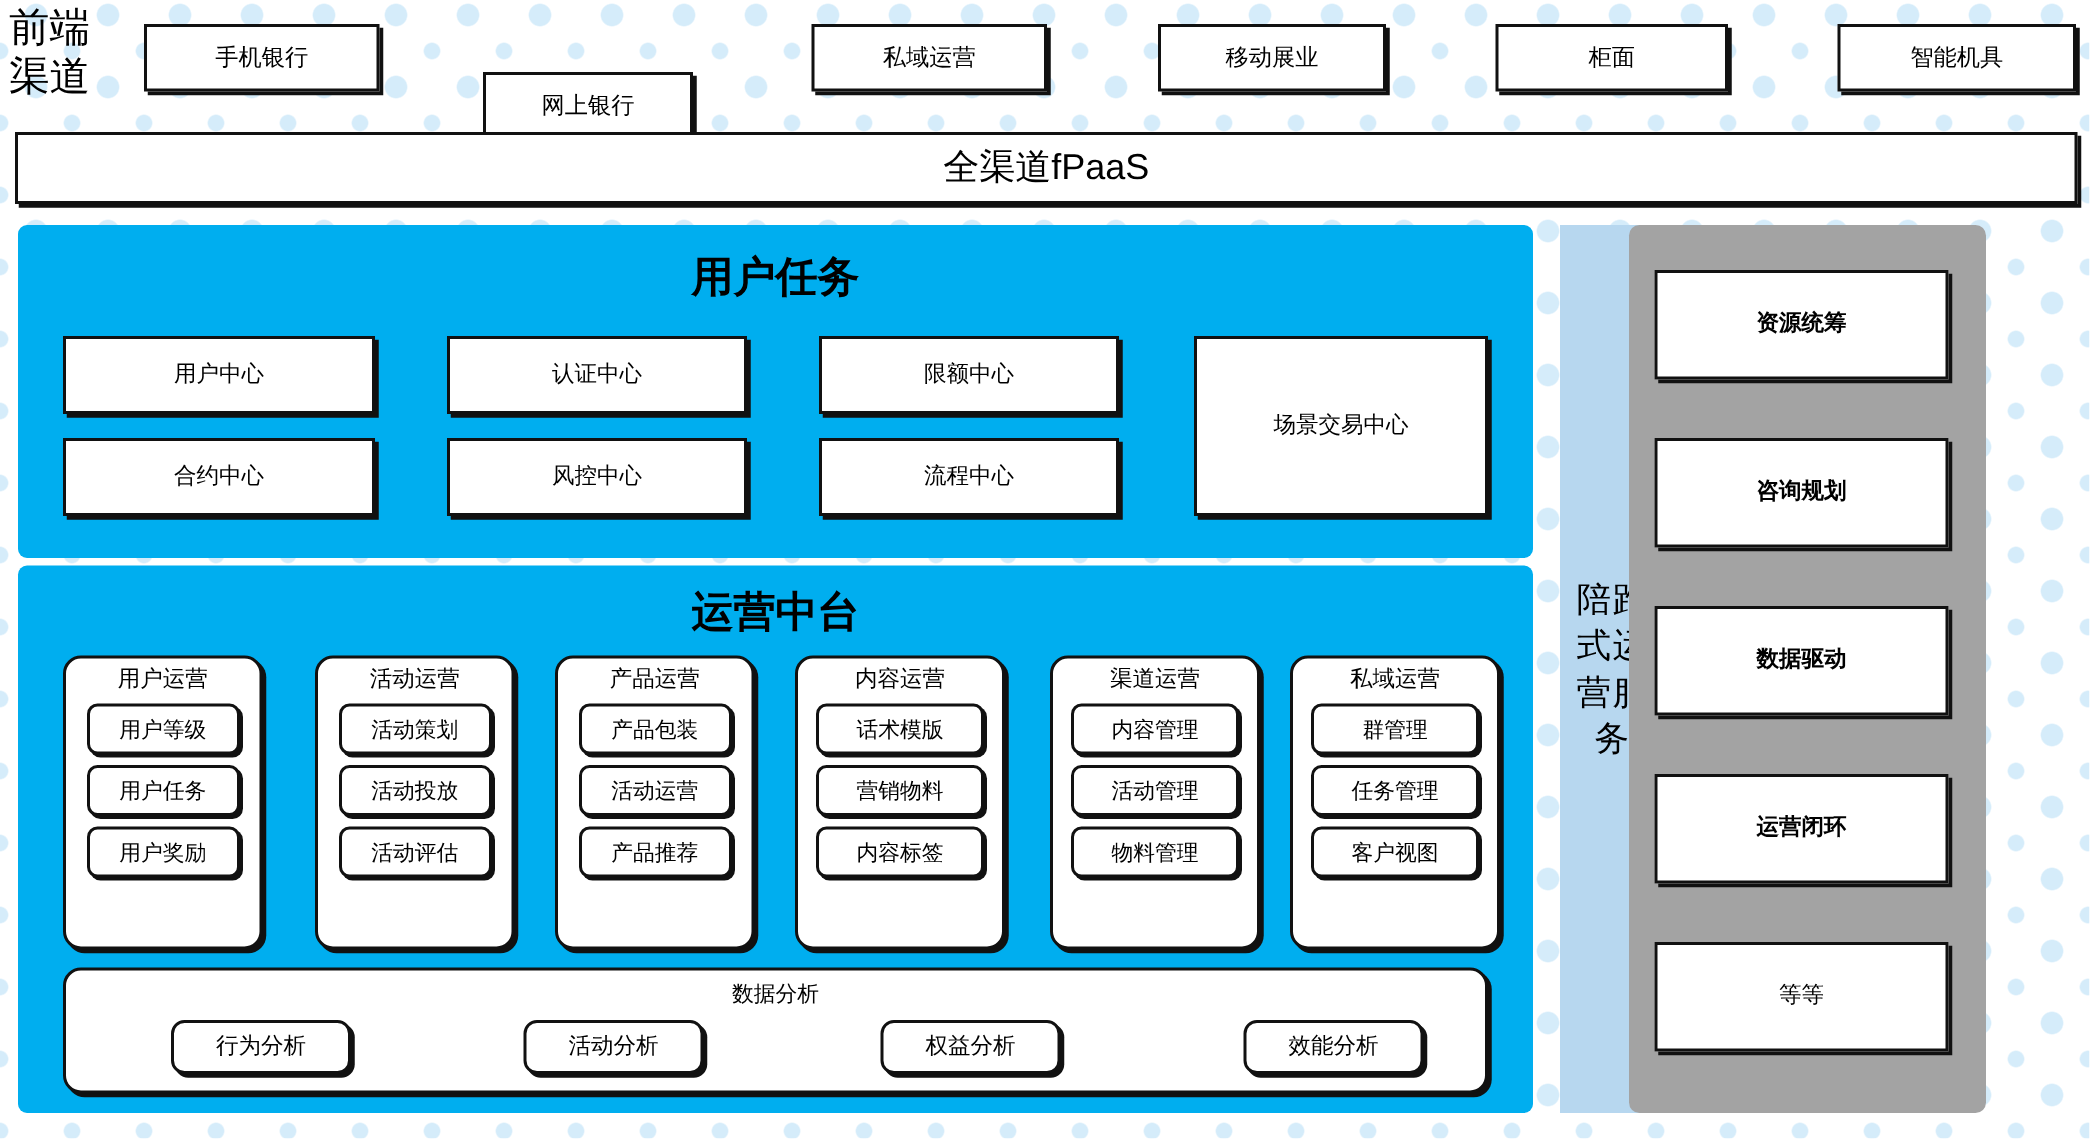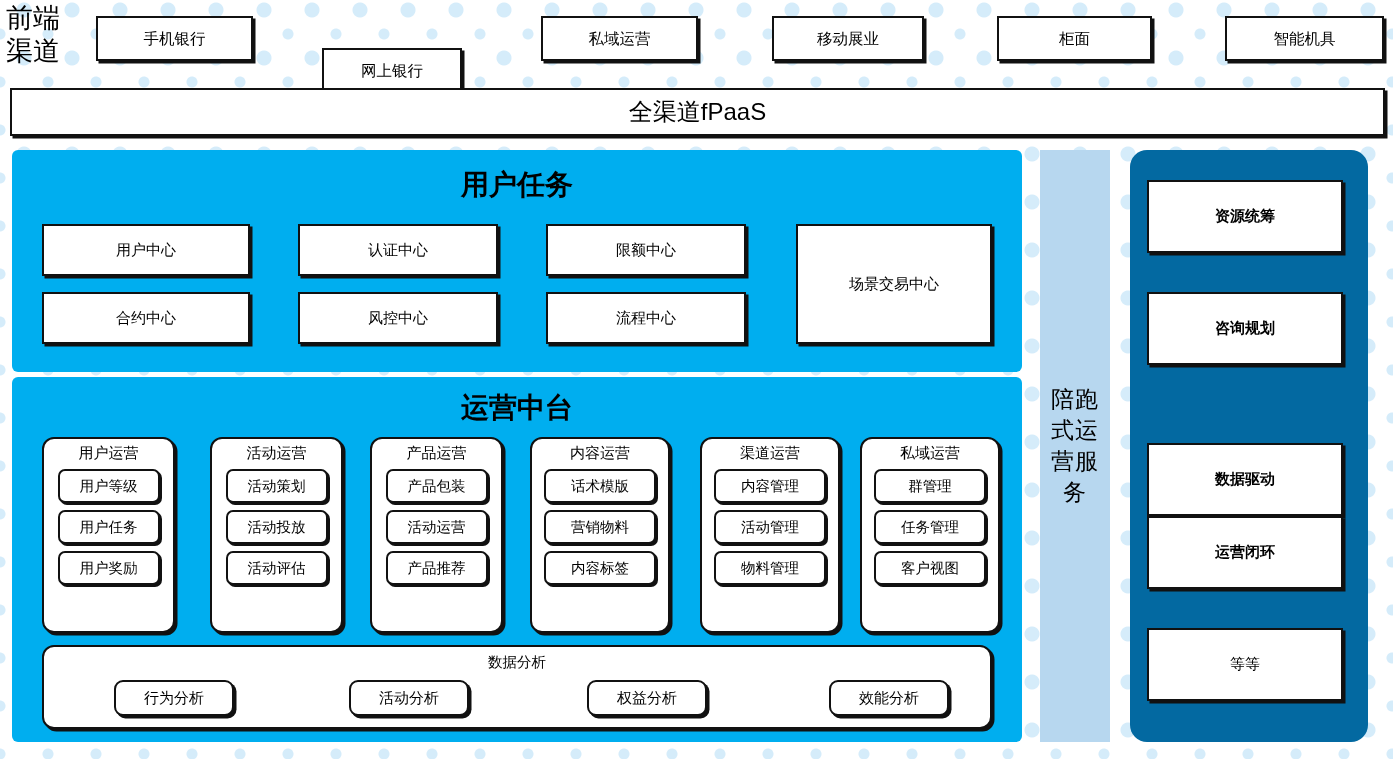--- a/index.html
+++ b/index.html
@@ -212,37 +212,37 @@
     font-size: 23px;
     line-height: 31px;
     font-weight: normal;
     letter-spacing: 1px;
     word-break: break-all;
   }
 
   
   #right-panel {
     position: absolute;
-    left: 1130px; top: 150px;
+    left: 1086px; top: 150px;
     width: 238px; height: 592px;
-    background: #0369a1;
-    border-radius: 17px;
+    background: #a3a3a3;
+    border-radius: 7px;
   }
   .right-card {
     position: absolute;
     left: 17px;
     width: 196px;
     height: 73px;
     font-size: 15px;
     font-weight: bold;
   }
   .right-card.plain { font-weight: normal; }
   #rc0 { top: 30px;  }
   #rc1 { top: 142px; }
-  #rc2 { top: 254px; margin-top: 39px; }
+  #rc2 { top: 254px; }
   #rc3 { top: 366px; }
   #rc4 { top: 478px; }
 </style>
 </head>
 <body>
 
 <div id="dots-bg"></div>
 
 <div id="page">
 

